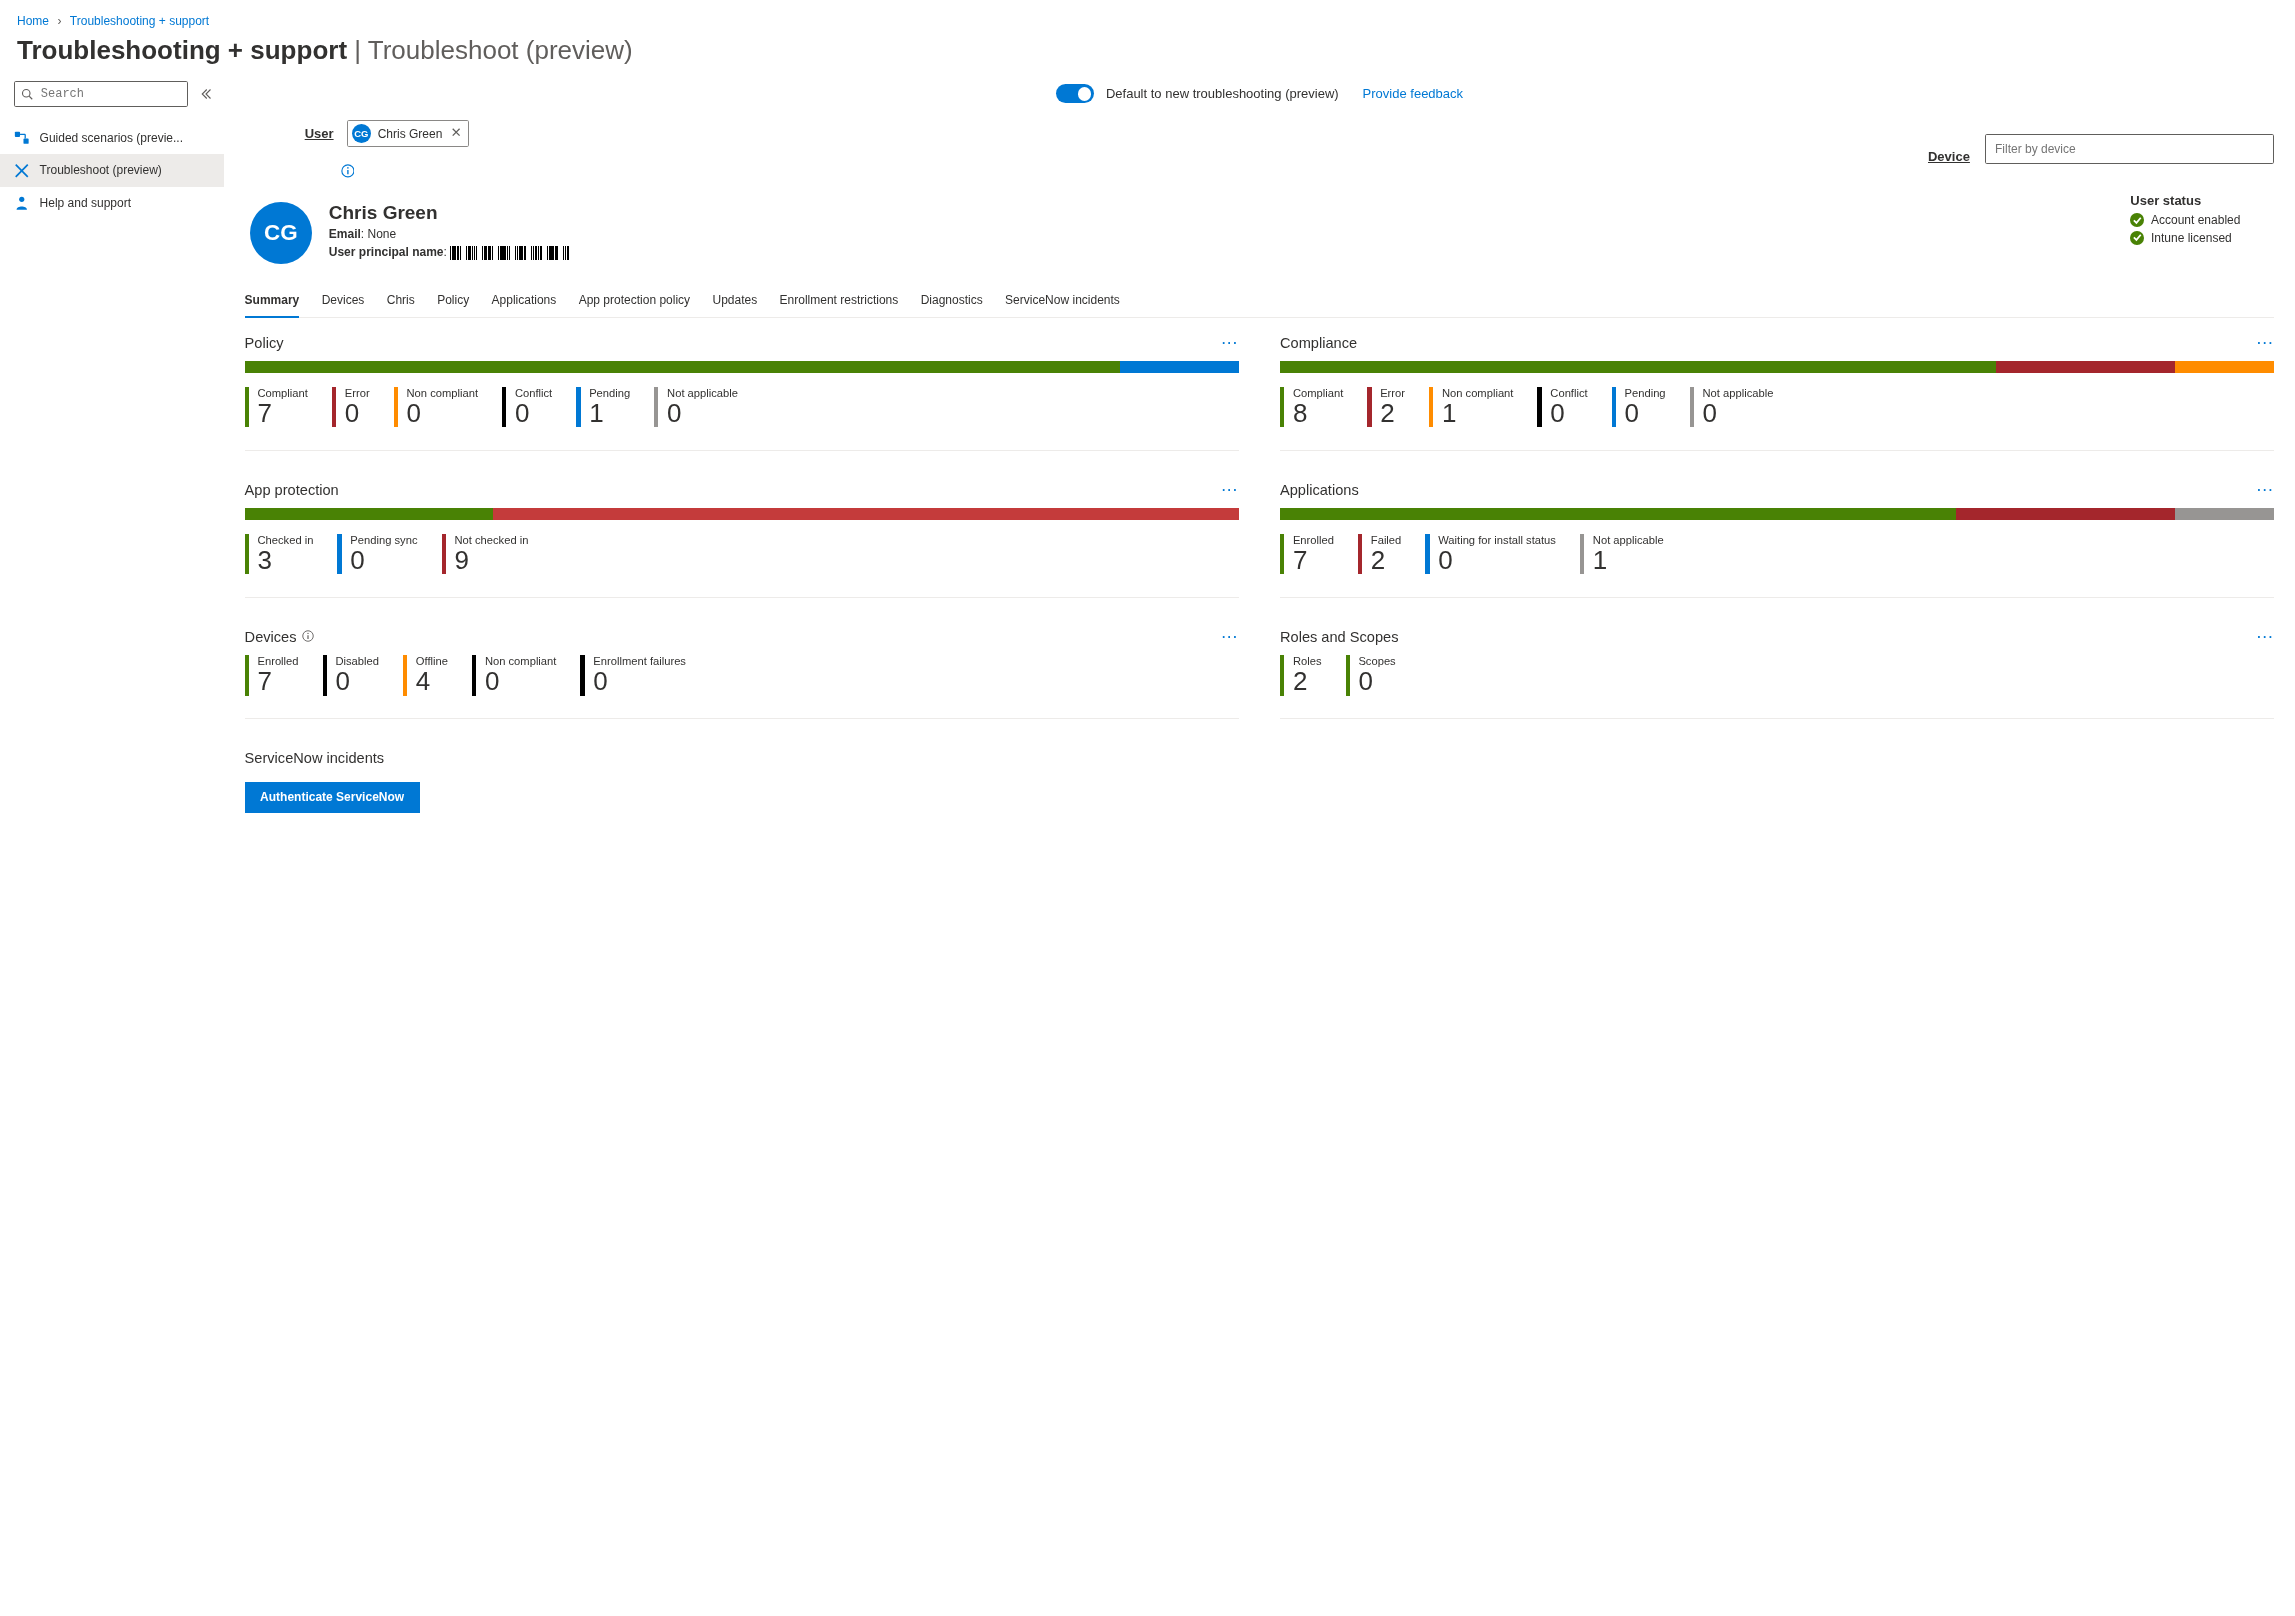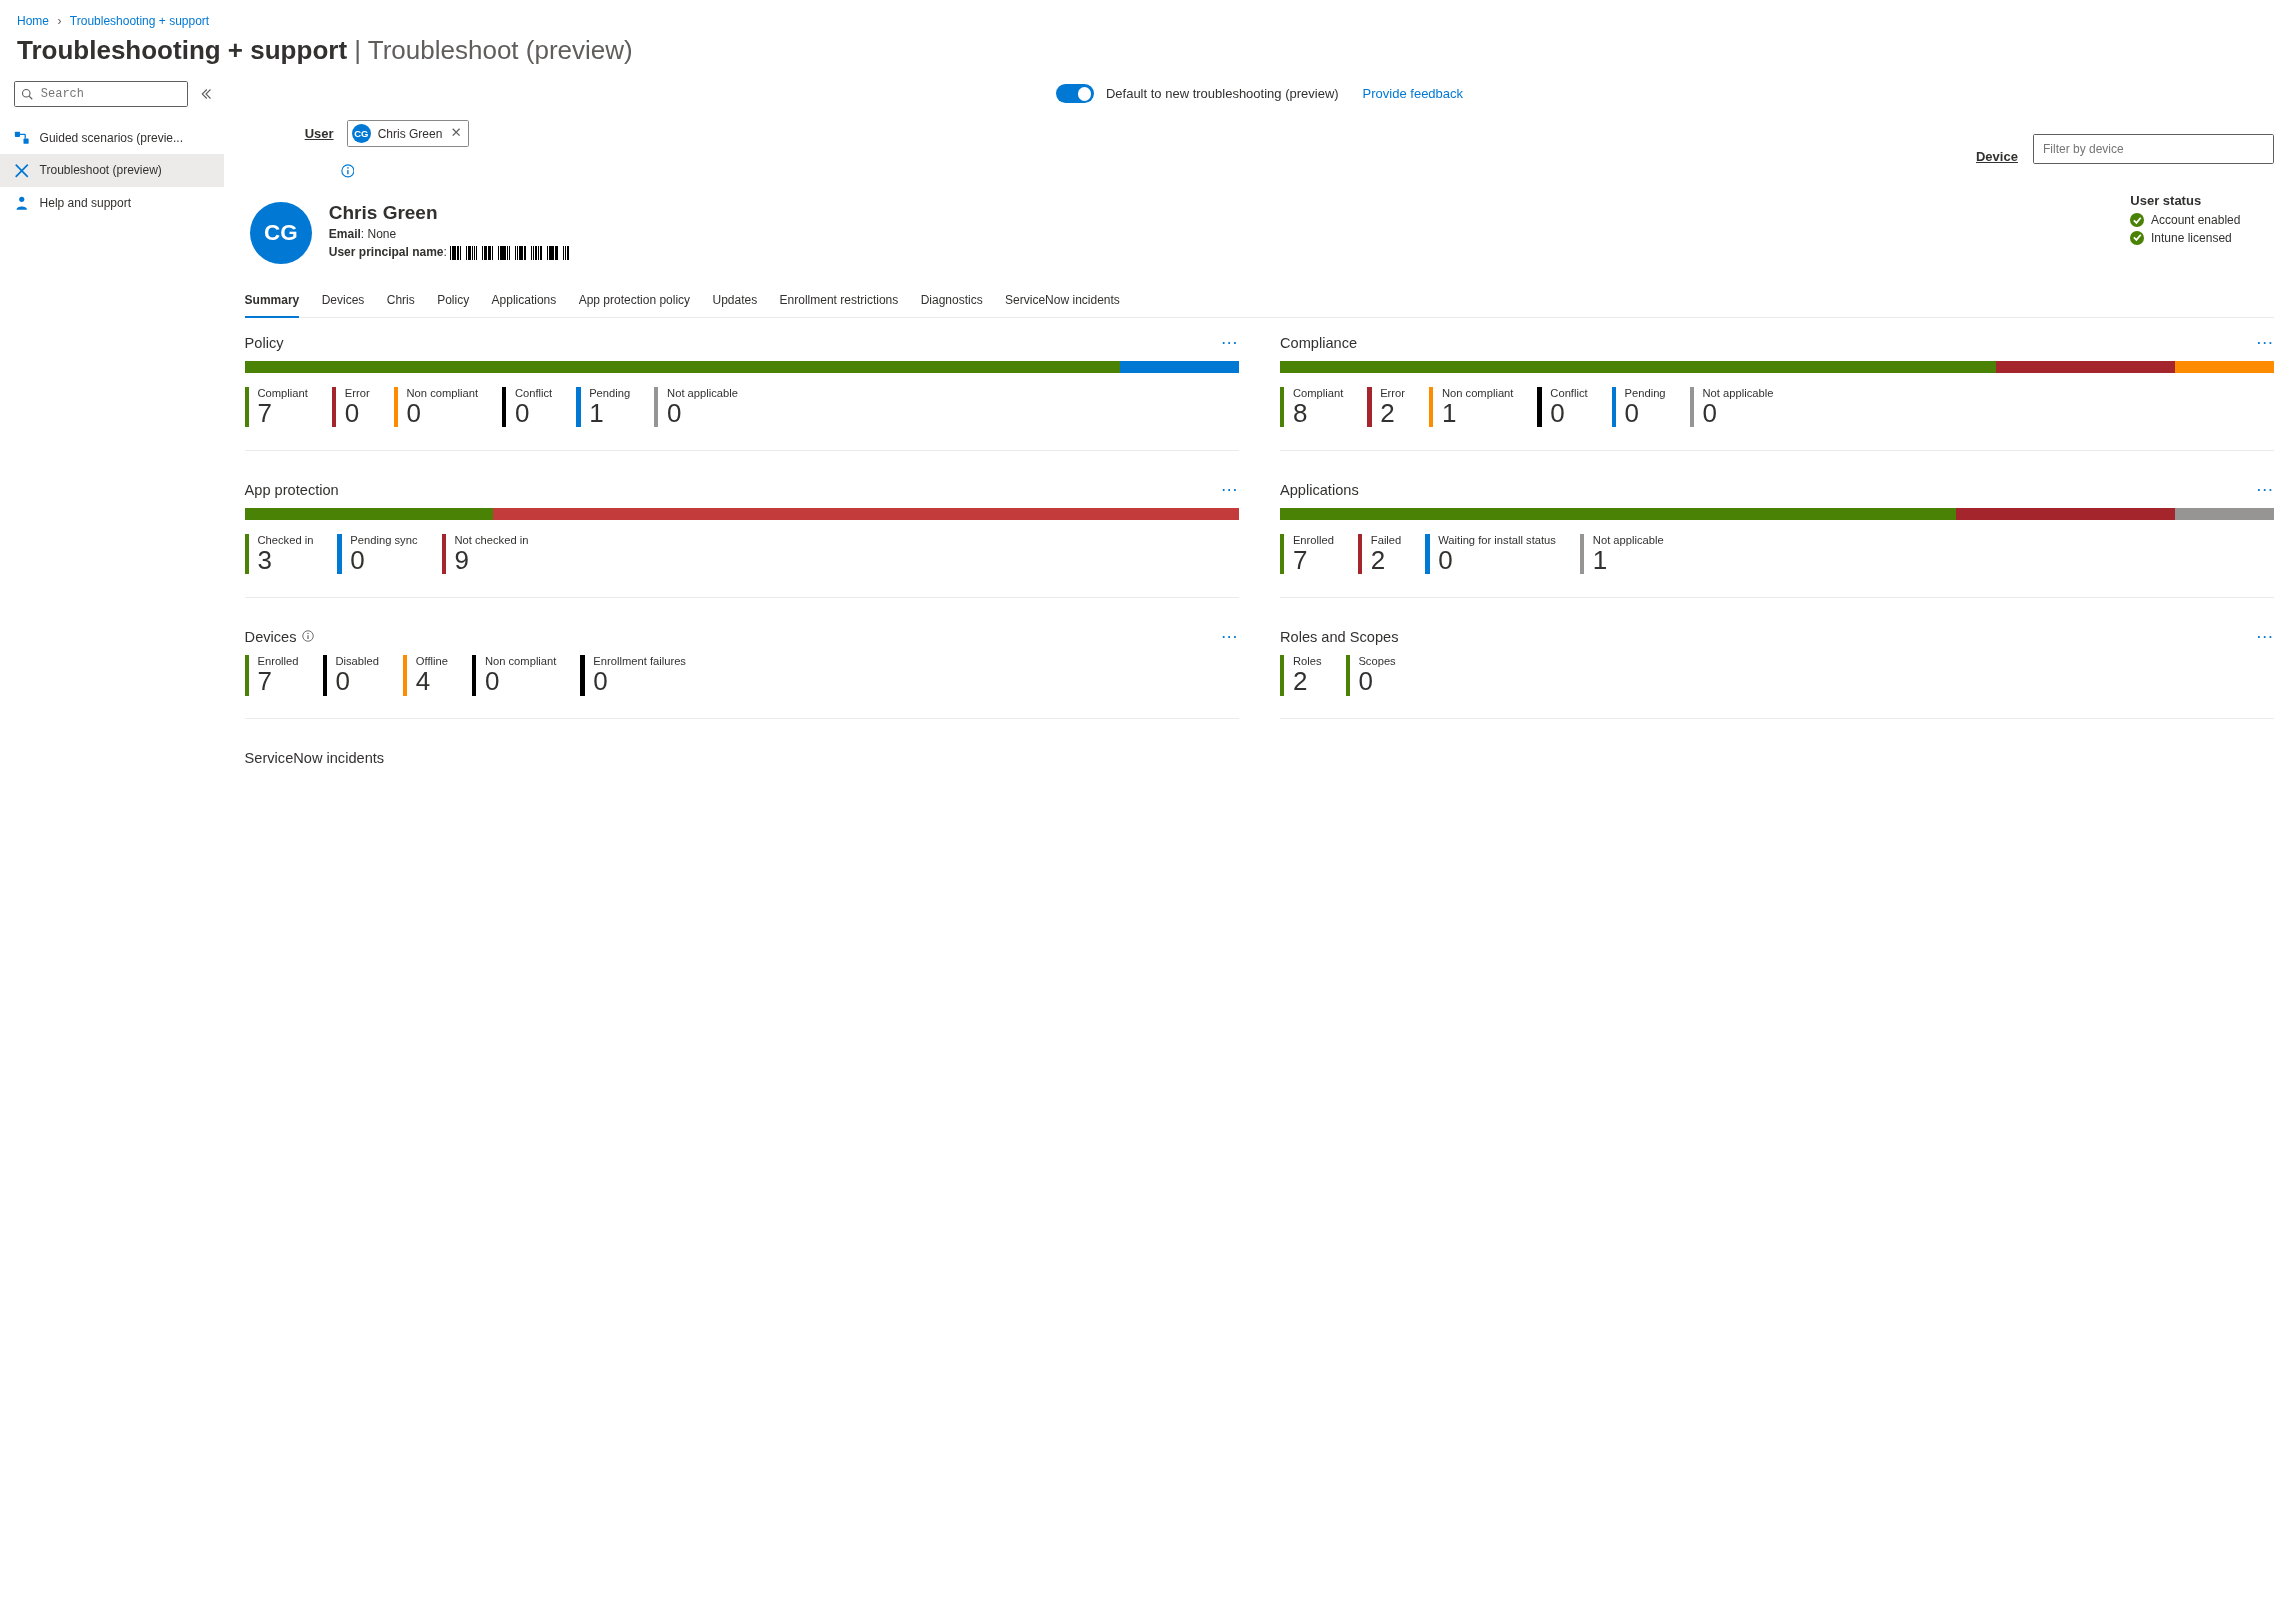--- a/index.html
+++ b/index.html
@@ -67,21 +67,21 @@
     padding: 2.6px 5.2px 2.6px 3.4px; gap: 6.9px; margin-left: 5.2px;
   }
   .user-chip .mini-avatar {
     width: 19px; height: 19px; border-radius: 50%; background: #0078d4; color: #fff;
     display: inline-flex; align-items: center; justify-content: center; font-size: 9.5px; font-weight: 600;
   }
   .user-chip .chip-name { font-size: 12px; }
   .chip-close { cursor: pointer; color: #605e5c; padding: 1.7px; }
   .device-group { margin-left: auto; display: flex; align-items: flex-end; gap: 15.5px; }
   .device-input {
-    width: 241px; padding: 6.9px 8.6px; border: 0.9px solid #605e5c; border-radius: 1.7px; font-size: 12px;
+    width: 289px; padding: 6.9px 8.6px; border: 0.9px solid #605e5c; border-radius: 1.7px; font-size: 12px;
   }
   .info-circle { color: #0078d4; margin-top: 8.6px; display: inline-flex; }
   .user-col { display: flex; flex-direction: column; gap: 8.6px; align-items: flex-start; margin-left: 43px; }
   .info-row-lead { display: flex; align-items: center; gap: 8.6px; }
 
   
   .user-detail { display: flex; gap: 17px; margin: 8.6px 0 20.6px 5.2px; }
   .avatar-lg {
     width: 62px; height: 62px; border-radius: 50%; background: #0078d4; color: #fff;
     display: flex; align-items: center; justify-content: center; font-size: 22.4px; font-weight: 600;
@@ -561,20 +561,23 @@
                 <div class="stat-text">
                   <div class="label">Scopes</div>
                   <div class="value">0</div>
                 </div>
               </div>
             </div>
         </div>
 
         <div class="card full-card">
           <div class="sn-title">ServiceNow incidents</div>
+          <div>
+            <button class="primary-btn">Authenticate ServiceNow</button>
+          </div>
         </div>
 
       </div>
 
     </main>
   </div>
 </div>
 
 
 </body></html>

